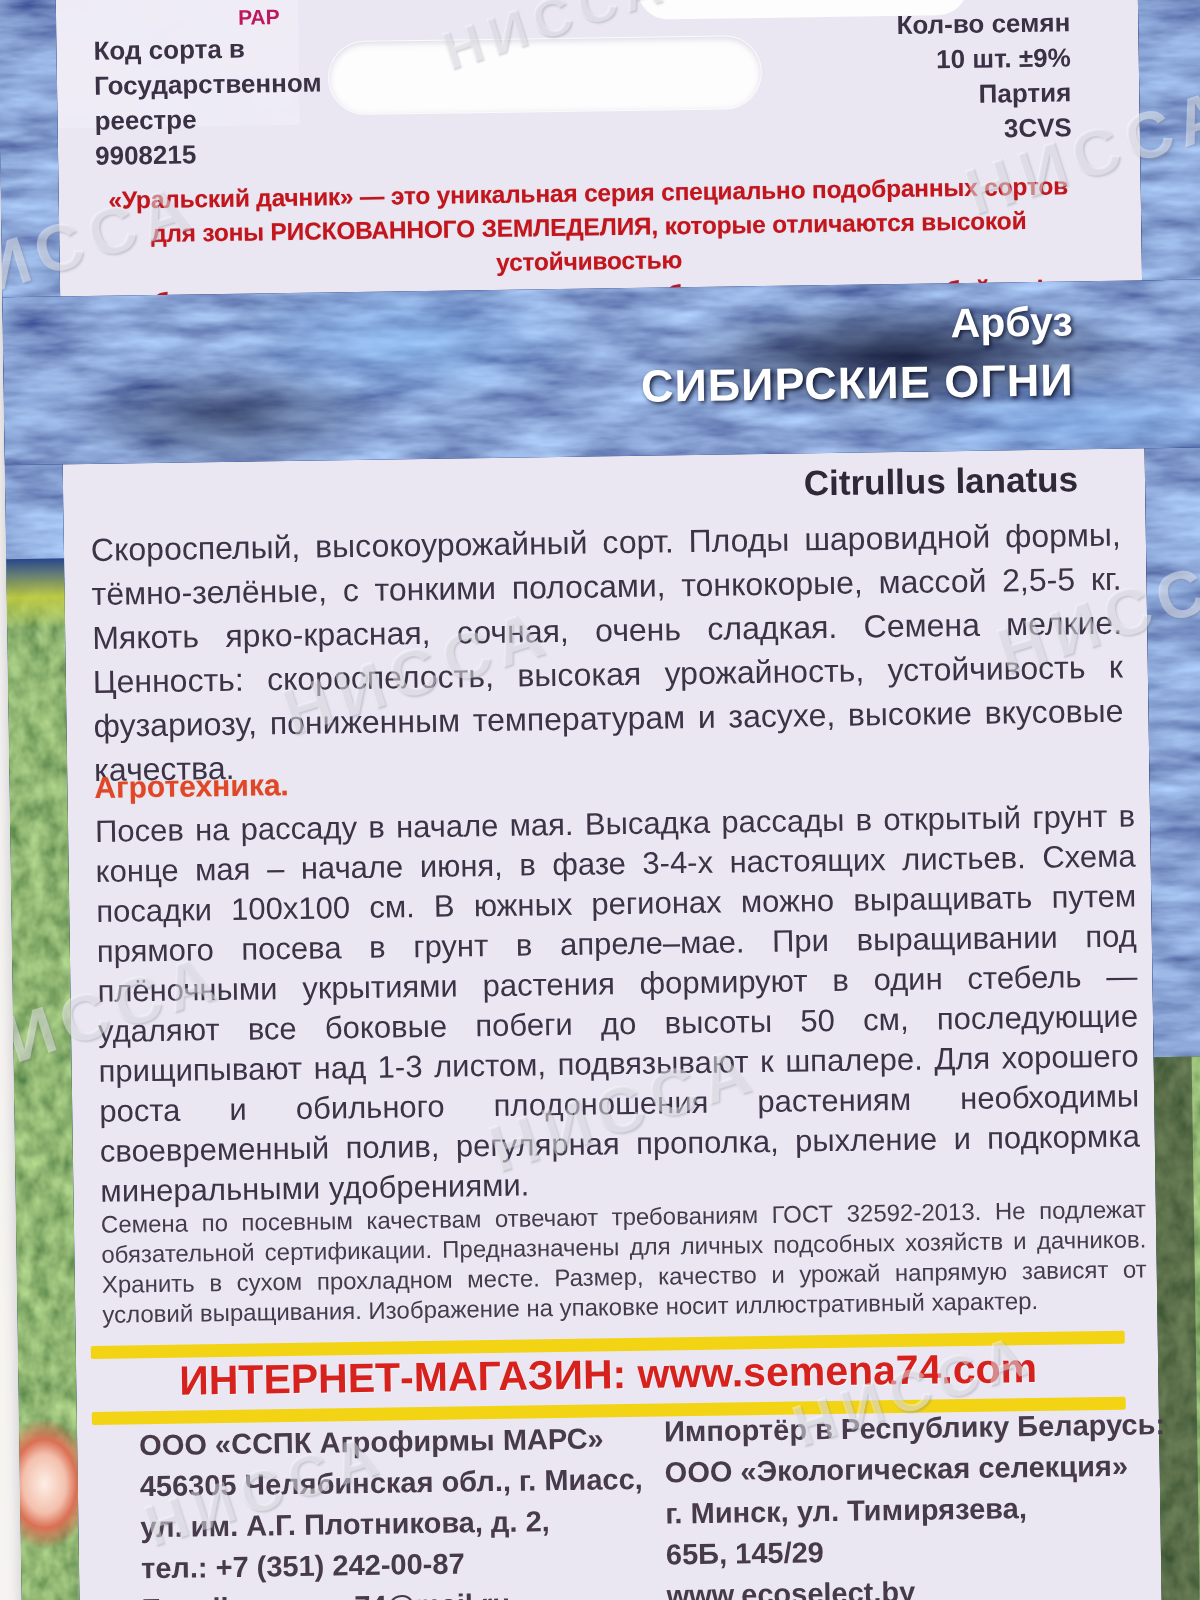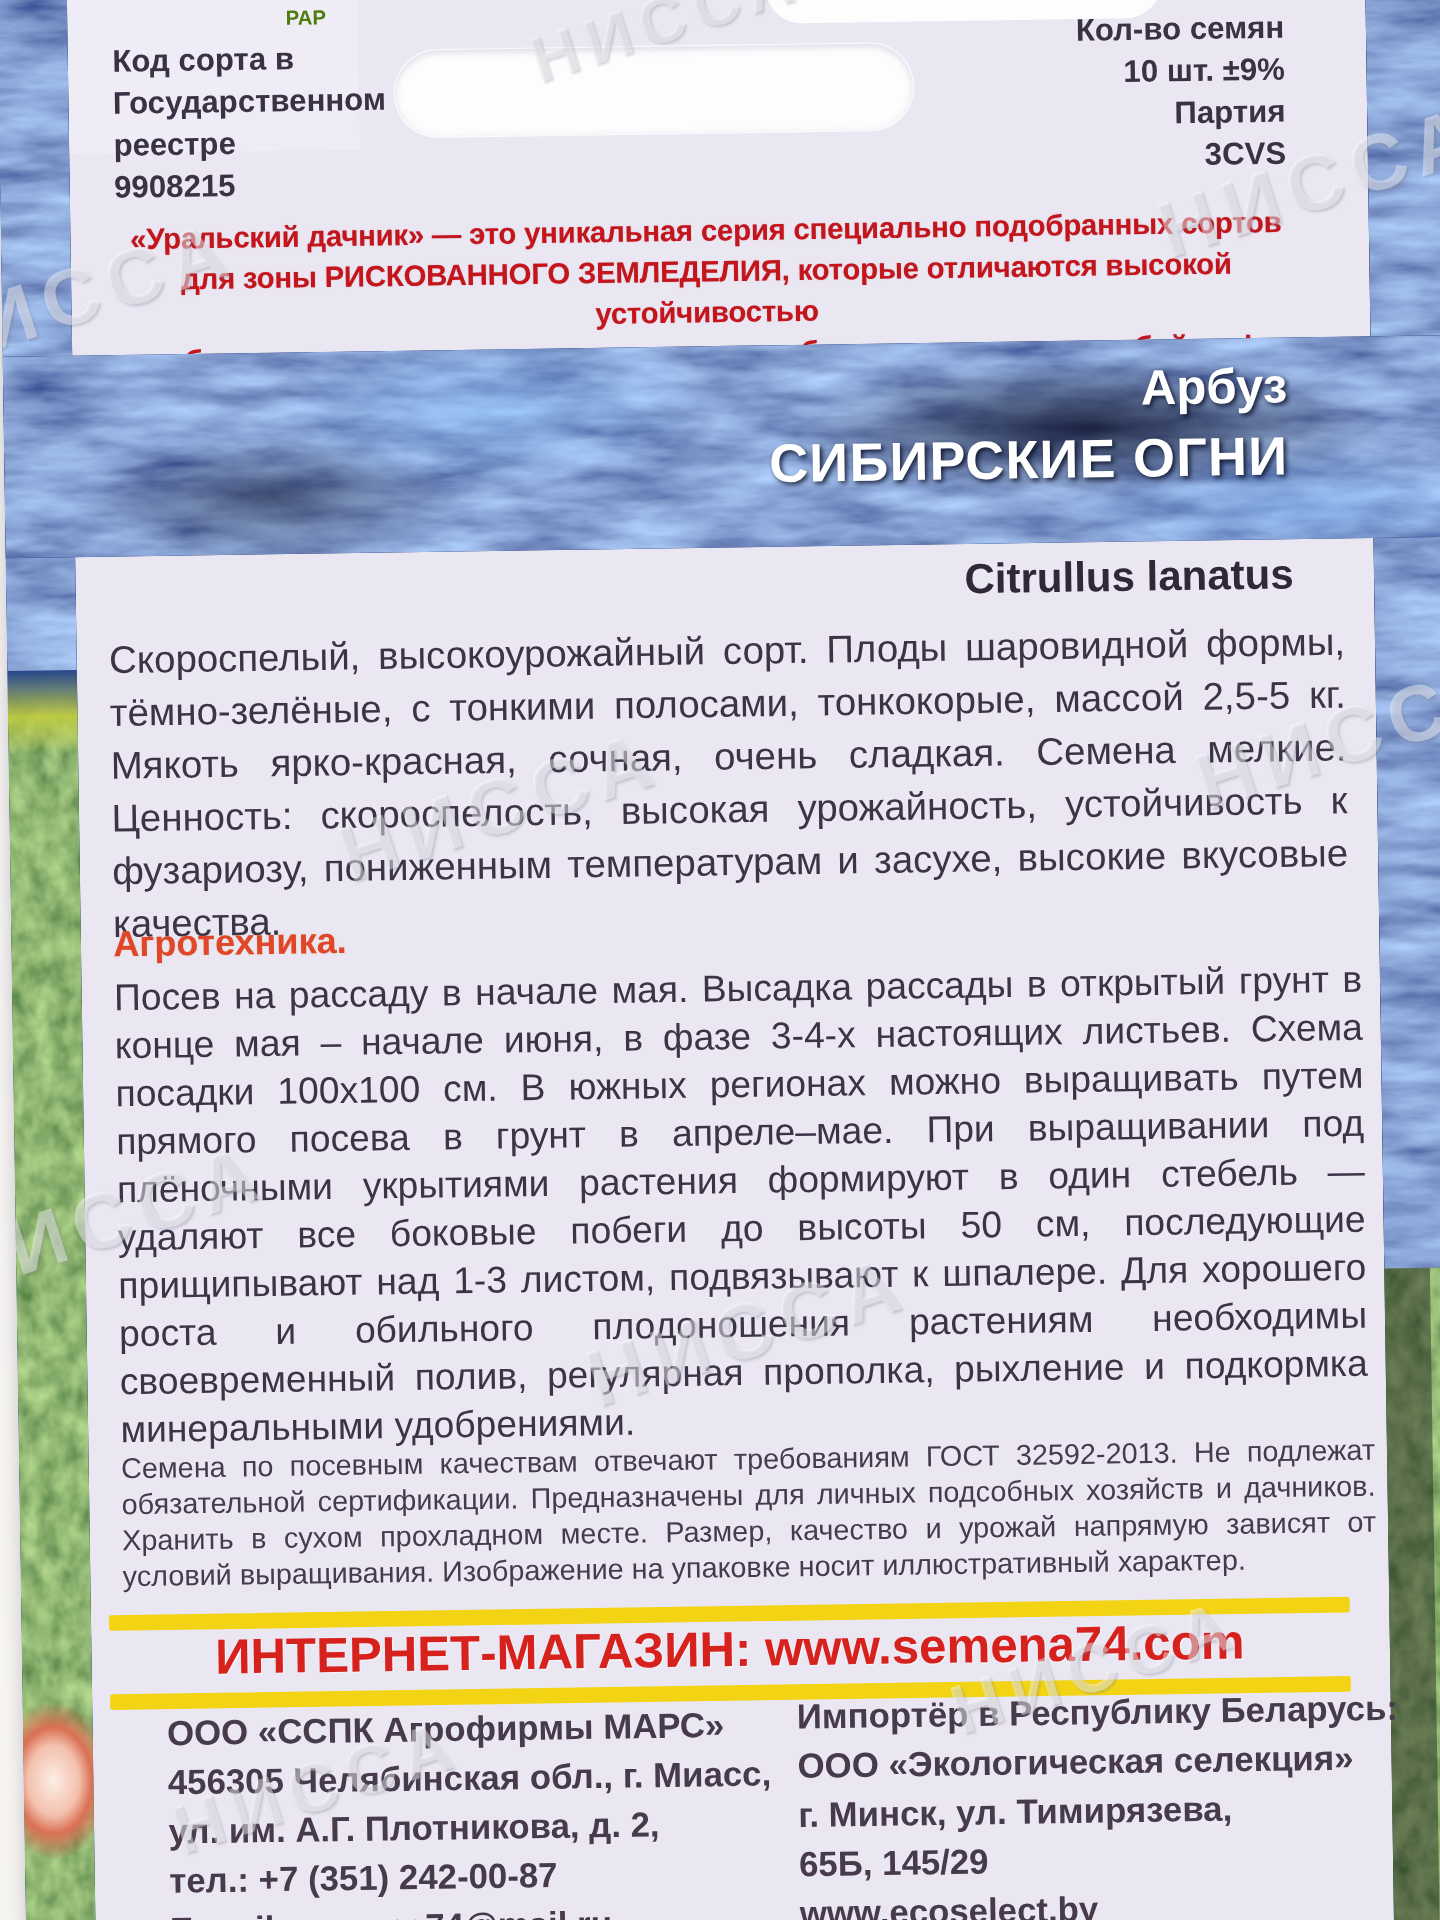--- a/index.html
+++ b/index.html
@@ -18,21 +18,21 @@
       background:linear-gradient(180deg,rgba(39,71,140,1),rgba(196,205,60,.85) 55%,rgba(65,105,31,0));}
   .edge-left .melon{position:absolute;left:-14px;top:1440px;width:86px;height:130px;
       background:radial-gradient(ellipse at 45% 50%, #fdeee6 0%, #f3c0ad 32%, #da7054 48%, rgba(60,90,30,0) 72%);}
   .edge-right{position:absolute;right:0;top:0;bottom:0;width:95px;overflow:hidden;background:#16255c;}
   .edge-right .frost{position:absolute;left:0;top:0;width:100%;height:1105px;background:#1b2f6d;}
   .edge-right .leaf{position:absolute;left:0;top:1095px;width:100%;height:620px;background:#2f4f18;}
   .edge-right .shade{position:absolute;left:0;top:1095px;width:40%;height:620px;background:rgba(25,25,25,.45);}
   
   .veins{position:absolute;inset:0;opacity:.75;pointer-events:none;}
   
-  .pap{left:240px;top:30px;font-size:17px;font-weight:bold;color:#4d7c0f;}
+  .pap{left:240px;top:30px;font-size:21px;font-weight:bold;color:#be185d;}
   .registry{left:95px;top:56px;font-size:26px;line-height:35px;font-weight:bold;color:#3a3145;}
   .seedcount{right:163px;top:42px;font-size:26px;line-height:35px;font-weight:bold;color:#3a3145;text-align:right;}
   .euroslot{left:330px;top:68px;width:432px;height:72px;background:#fdfdfe;border-radius:36px;
             box-shadow:0 2px 6px rgba(120,115,150,.25) inset, 0 0 0 1px rgba(255,255,255,.8);}
   .slot-top{left:640px;top:0;width:330px;height:50px;background:#fdfdfe;border-radius:0 0 30px 30px;}
   
   .promo{left:55px;right:115px;top:206px;text-align:center;font-weight:bold;
          font-size:24.5px;line-height:34px;letter-spacing:-0.2px;color:#c3161c;
          text-shadow:0 0 1px rgba(170,10,20,.35);}
   

